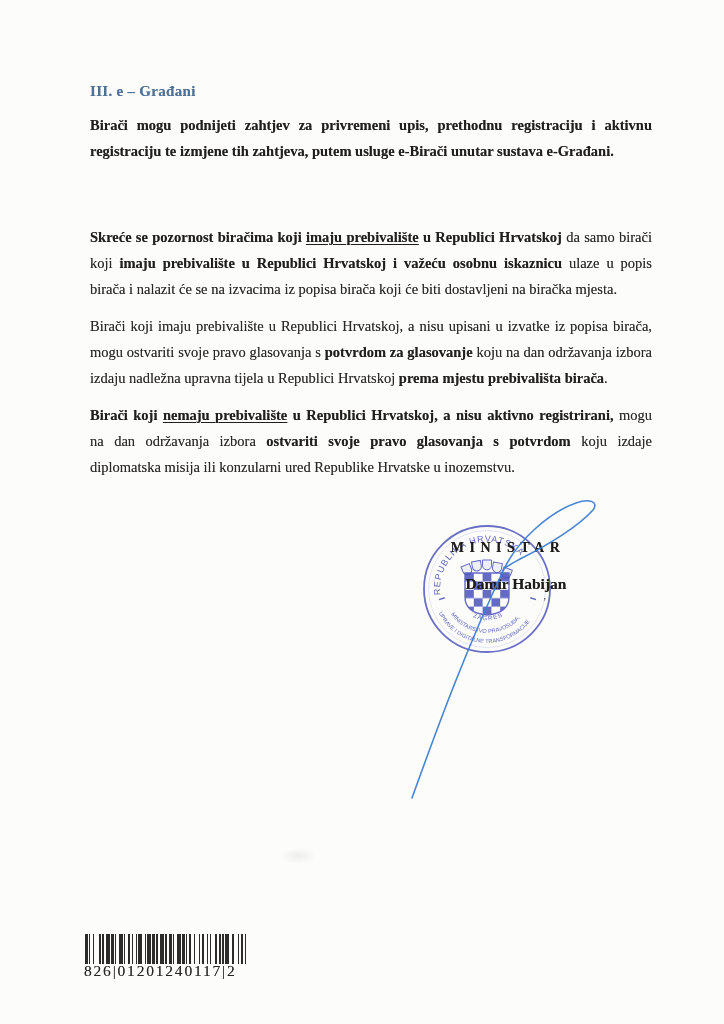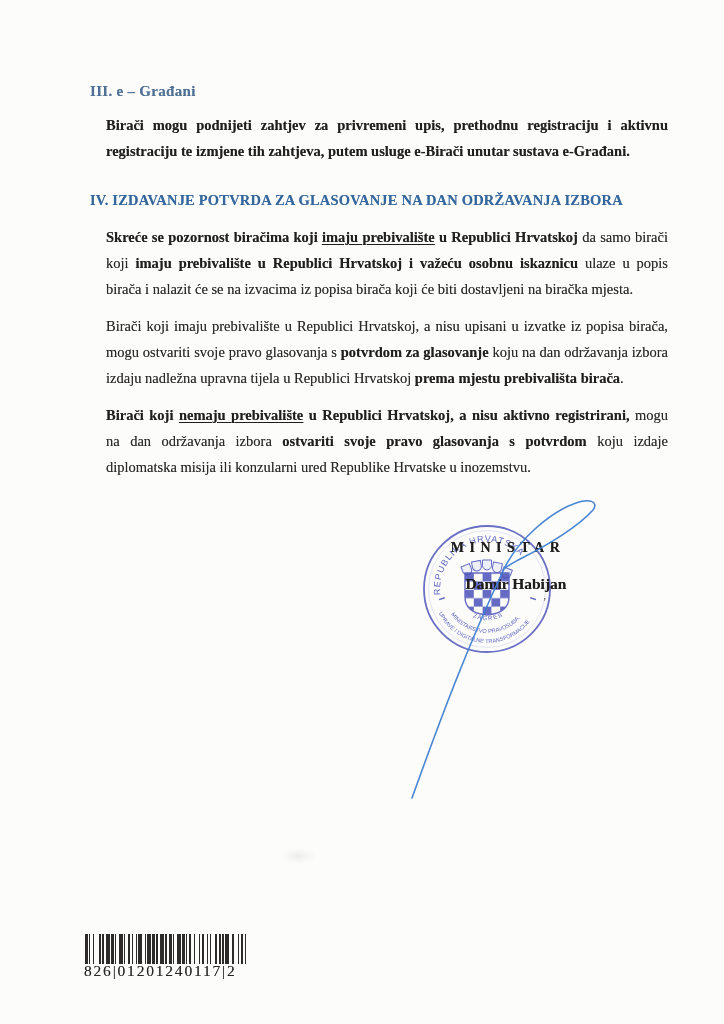--- a/index.html
+++ b/index.html
@@ -5,21 +5,21 @@
   html,body{margin:0;padding:0;background:#888;}
   .page{
     position:relative;
     width:724px;height:1024px;
     margin:0 auto;
     background:#fcfcfa;
     font-family:"Liberation Serif","DejaVu Serif",serif;
     color:#2a2927;
     overflow:hidden;
   }
-  .textblock{position:absolute;left:106px;width:562px;}
+  .textblock{position:absolute;left:90px;width:562px;}
   .ln{
     white-space:nowrap;
     height:26px;line-height:26px;
     font-size:14.5px;
     text-align:justify;
     text-align-last:justify;
     text-shadow:0 0 0.5px rgba(45,44,42,.55);
   }
   .ln.last{text-align:left;text-align-last:left;}
   .b{font-weight:bold;color:#201f1d;}
@@ -75,21 +75,20 @@
 
 <div class="page">
 
   <div class="h3" style="color:#4e7195">III. e – Građani</div>
 
   <div class="textblock" style="top:112px">
     <div class="ln b">Birači mogu podnijeti zahtjev za privremeni upis, prethodnu registraciju i aktivnu</div>
     <div class="ln b last">registraciju te izmjene tih zahtjeva, putem usluge e-Birači unutar sustava e-Građani.</div>
   </div>
 
-  <div class="h4" style="color:#33679e">IV. IZDAVANJE POTVRDA ZA GLASOVANJE NA DAN ODRŽAVANJA IZBORA</div>
 
   <div class="textblock" style="top:313px">
     <div class="ln">Birači koji imaju prebivalište u Republici Hrvatskoj, a nisu upisani u izvatke iz popisa birača,</div>
     <div class="ln"><span>mogu ostvariti svoje pravo glasovanja s </span><span class="b">potvrdom za glasovanje</span><span> koju na dan održavanja izbora</span></div>
     <div class="ln last"><span>izdaju nadležna upravna tijela u Republici Hrvatskoj </span><span class="b">prema mjestu prebivališta birača</span><span>.</span></div>
   </div>
 
   <div class="textblock" style="top:224px">
     <div class="ln"><span class="b">Skreće se pozornost biračima koji </span><span class="b u">imaju prebivalište</span><span class="b"> u Republici Hrvatskoj</span><span> da samo birači</span></div>
     <div class="ln"><span>koji </span><span class="b">imaju prebivalište u Republici Hrvatskoj i važeću osobnu iskaznicu</span><span> ulaze u popis</span></div>

